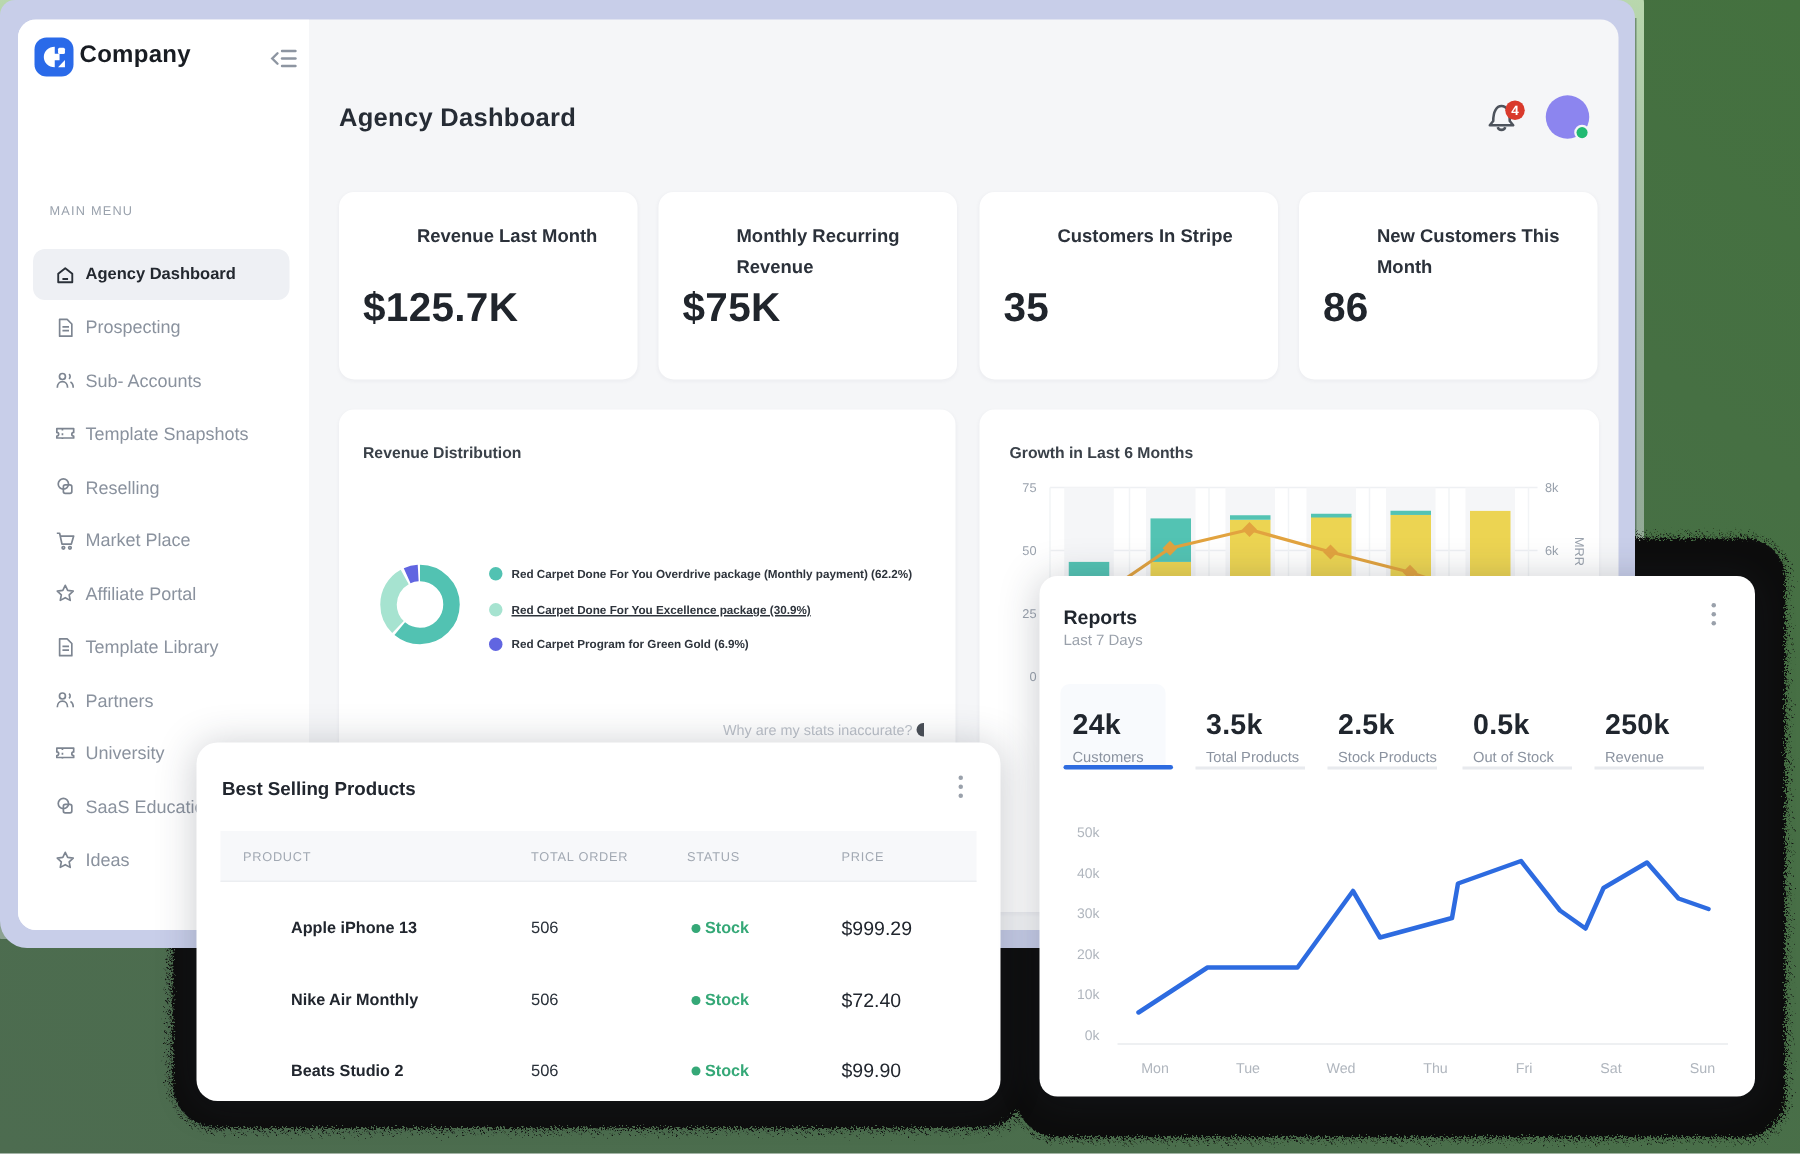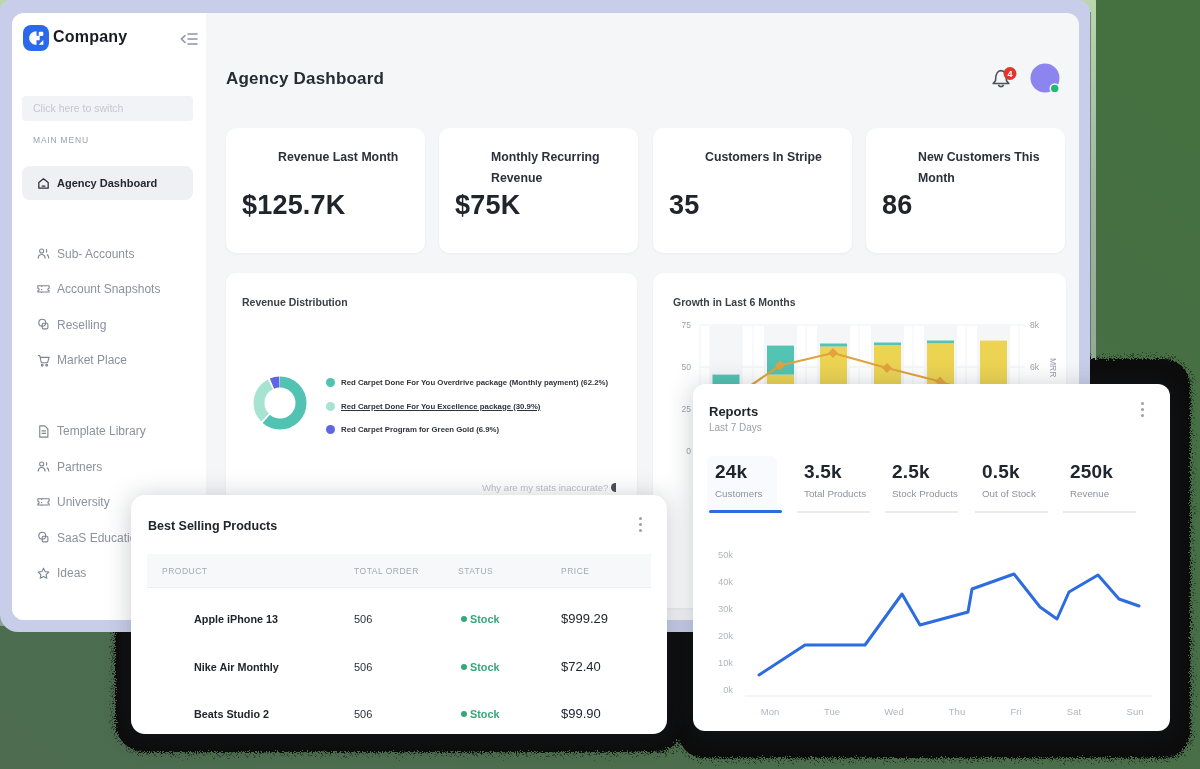--- a/index.html
+++ b/index.html
@@ -39,21 +39,21 @@
   
   .overlay { background:#fff; border-radius:14px; box-shadow:0 2px 26px rgba(40,48,65,.25); }
   #bsp { left:131px; top:495px; width:536px; height:239px; }
   #reports { left:693px; top:384px; width:477px; height:347px; border-radius:12px; }
   .kebab { position:absolute; width:3px; height:3px; border-radius:50%; background:#9aa1ab;
            box-shadow:0 6px 0 #9aa1ab, 0 12px 0 #9aa1ab; }
   .brow { left:0; width:536px; height:20px; font-size:11px; line-height:20px; }
   .brow b { color:#21262e; font-size:10.8px; }
   .dot { width:6px; height:6px; border-radius:50%; background:#35a877; top:7px; }
   .rstat b { display:block; font-size:19px; color:#20262e; letter-spacing:.2px; line-height:20px; }
-  .rstat { top:78px; }
+  .rstat { top:90px; }
   .rstat span { display:block; margin-top:6px; font-size:9.8px; color:#8b93a0; }
 </style>
 </head>
 <body>
   <div id="lgreen" class="abs"></div>
   <div class="abs" style="left:1090px;top:12px;width:1px;height:608px;background:rgba(45,75,55,.5)"></div>
 
   <svg class="abs" width="1200" height="769" style="left:0;top:0">
     <defs>
       <filter id="rough" x="-6%" y="-6%" width="112%" height="112%">
@@ -95,59 +95,71 @@
       </svg>
       <div id="coname" class="abs">Company</div>
       <svg id="collapse" class="abs" width="18" height="16" viewBox="0 0 18 16">
         <g stroke="#8d95a1" stroke-width="1.6" stroke-linecap="round">
           <line x1="8" y1="3" x2="17" y2="3"></line>
           <line x1="8" y1="8" x2="17" y2="8"></line>
           <line x1="8" y1="13" x2="17" y2="13"></line>
           <path d="M5 4.5 L1.5 8 L5 11.5" fill="none"></path>
         </g>
       </svg>
-      <div id="switch" class="abs">Click here to switch</div>
       <div id="mainmenu" class="abs">MAIN MENU</div>
 
       <div class="mi abs active" style="top:153px">
         <svg width="15" height="15" viewBox="0 0 24 24" fill="none" stroke="#2a3038" stroke-width="2">
           <path d="M4.5 10.5 L12 4.5 L19.5 10.5 V19.5 H4.5 Z" stroke-linejoin="round"></path>
           <path d="M9 16 H15"></path>
         </svg>
         <span>Agency Dashboard</span>
       </div>
+      <div class="mi abs" style="top:188px">
+        <svg width="15" height="15" viewBox="0 0 24 24" fill="none" stroke="#7d8591" stroke-width="1.8">
+          <path d="M6 3 H14 L19 8 V21 H6 Z" stroke-linejoin="round"></path>
+          <path d="M9 11 H16 M9 15 H16"></path>
+        </svg>
+        <span>Prospecting</span>
+      </div>
       <div class="mi abs" style="top:223.5px">
         <svg width="15" height="15" viewBox="0 0 24 24" fill="none" stroke="#7d8591" stroke-width="1.8">
           <circle cx="9" cy="8" r="3.2"></circle>
           <path d="M3.5 20 c0,-4 2.5,-6.5 5.5,-6.5 s5.5,2.5 5.5,6.5"></path>
           <path d="M16 5.5 a3.2 3.2 0 0 1 0 5 M17.5 13.8 c2,1 3,3 3,6.2"></path>
         </svg>
         <span>Sub- Accounts</span>
       </div>
       <div class="mi abs" style="top:259px">
         <svg width="15" height="15" viewBox="0 0 24 24" fill="none" stroke="#7d8591" stroke-width="1.8">
           <path d="M3 7 H21 V11 a2 2 0 0 0 0 4 V17 H3 V15 a2 2 0 0 0 0 -4 Z" transform="translate(0 -1)" stroke-linejoin="round"></path>
           <path d="M9 7 V9 M9 12 V14 M9 17 V18" transform="translate(0 -1)"></path>
         </svg>
-        <span>Account Snapshots</span>
+        <span>Template Snapshots</span>
       </div>
       <div class="mi abs" style="top:294.5px">
         <svg width="15" height="15" viewBox="0 0 24 24" fill="none" stroke="#7d8591" stroke-width="1.8">
           <circle cx="10" cy="9" r="5.5"></circle>
           <rect x="10" y="10" width="9" height="9" rx="2"></rect>
         </svg>
         <span>Reselling</span>
       </div>
       <div class="mi abs" style="top:330px">
         <svg width="15" height="15" viewBox="0 0 24 24" fill="none" stroke="#7d8591" stroke-width="1.8">
           <path d="M3 4 H6 L8.5 15.5 H18.5 L21 7 H7" stroke-linejoin="round"></path>
           <circle cx="10" cy="19.5" r="1.4"></circle>
           <circle cx="17" cy="19.5" r="1.4"></circle>
         </svg>
         <span>Market Place</span>
+      </div>
+      <div class="mi abs" style="top:365.5px">
+        <svg width="15" height="15" viewBox="0 0 24 24" fill="none" stroke="#7d8591" stroke-width="1.8">
+          <path d="M12 3.5 L14.6 9 L20.5 9.7 L16.2 13.7 L17.3 19.6 L12 16.7 L6.7 19.6 L7.8 13.7 L3.5 9.7 L9.4 9 Z" stroke-linejoin="round"></path>
+        </svg>
+        <span>Affiliate Portal</span>
       </div>
       <div class="mi abs" style="top:401px">
         <svg width="15" height="15" viewBox="0 0 24 24" fill="none" stroke="#7d8591" stroke-width="1.8">
           <path d="M6 3 H14 L19 8 V21 H6 Z" stroke-linejoin="round"></path>
           <path d="M9 11 H16 M9 15 H16"></path>
         </svg>
         <span>Template Library</span>
       </div>
       <div class="mi abs" style="top:436.5px">
         <svg width="15" height="15" viewBox="0 0 24 24" fill="none" stroke="#7d8591" stroke-width="1.8">

